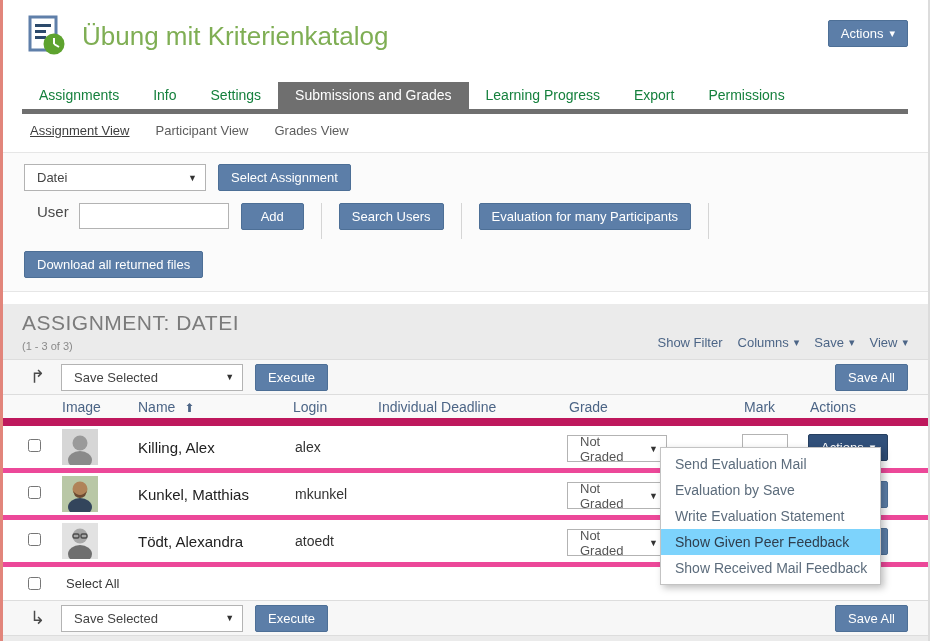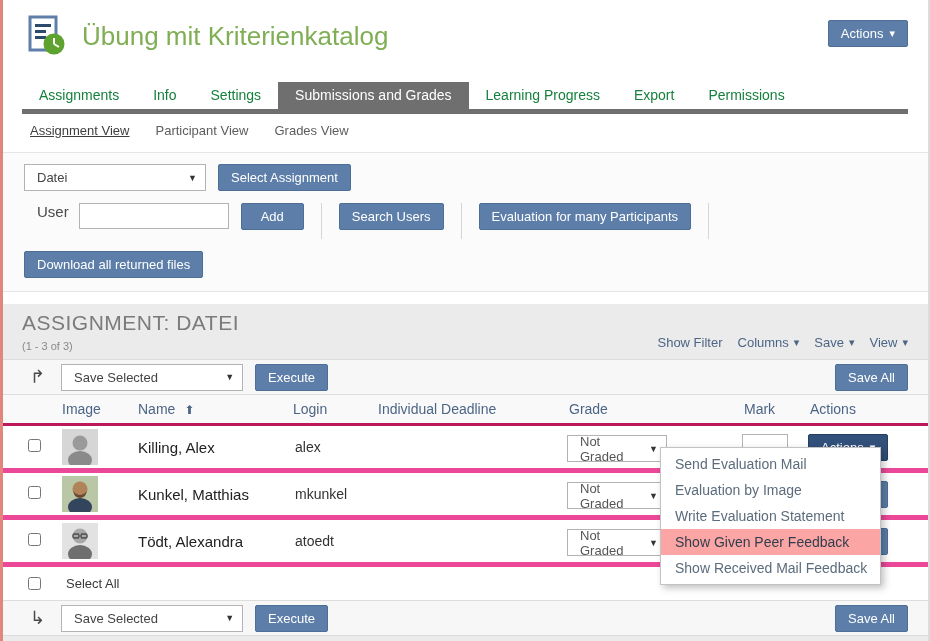--- a/index.html
+++ b/index.html
@@ -79,21 +79,21 @@
   .tbl-toolbar {
     display: flex; align-items: center; height: 36px;
     background: #f7f7f7; border-top: 1px solid #dddddd; border-bottom: 1px solid #dddddd;
     padding: 0 22px 0 30px;
   }
   .multi-arrow { font-size: 18px; color: #4a4a4a; margin-right: 16px; line-height: 1; }
   .spacer { flex: 1; }
 
   .tbl { background: #fff; }
   .trow, .thead { display: flex; align-items: center; padding-left: 28px; padding-right: 22px; }
-  .thead { height: 31px; background: #f9f9f9; border-bottom: 3px solid #be185d; }
+  .thead { height: 31px; background: #f9f9f9; border-bottom: 8px solid #be185d; }
   .th { font-size: 14px; color: #4c6586; padding-left: 10px; }
   .sort-icon { color: #4c6586; font-size: 12px; margin-left: 5px; }
   .trow { height: 47px; border-bottom: 5px solid #ec4899; }
   .col-check { width: 30px; flex: 0 0 auto; }
   .col-image { width: 70px; flex: 0 0 auto; }
   .col-name { width: 155px; flex: 0 0 auto; }
   .col-login { width: 85px; flex: 0 0 auto; }
   .col-deadline { width: 185px; flex: 0 0 auto; }
   .col-grade { width: 175px; flex: 0 0 auto; }
   .col-mark { width: 72px; flex: 0 0 auto; }
@@ -110,21 +110,21 @@
   .pagination-bottom { padding: 7px 22px; font-size: 11px; color: #8a8a8a; }
 
   
   .context-menu {
     position: absolute; left: 660px; top: 447px; width: 221px;
     background: #fff; border: 1px solid #c3c3c3;
     box-shadow: 3px 3px 7px rgba(0,0,0,0.25);
     z-index: 100; padding: 3px 0;
   }
   .menu-item { font-size: 14px; color: #5c6c7c; padding: 5px 14px; cursor: pointer; white-space: nowrap; }
-  .menu-item.highlight { background: #fca5a5; color: #2f3e4d; }
+  .menu-item.highlight { background: #7dd3fc; color: #2f3e4d; }
 </style>
 </head>
 <body>
 
 <div class="left-strip"></div>
 <div class="right-strip"></div>
 
 <div class="app-header">
   <div class="title-wrap">
     <svg class="obj-icon" viewBox="0 0 38 42">
@@ -340,17 +340,17 @@
     <button class="btn ml12">Execute</button>
     <div class="spacer"></div>
     <button class="btn">Save All</button>
   </div>
 
   <div class="pagination-bottom">(1 - 3 of 3)</div>
 </div>
 
 <div class="context-menu">
   <div class="menu-item">Send Evaluation Mail</div>
-  <div class="menu-item">Evaluation by Image</div>
+  <div class="menu-item">Evaluation by Save</div>
   <div class="menu-item">Write Evaluation Statement</div>
   <div class="menu-item highlight">Show Given Peer Feedback</div>
   <div class="menu-item">Show Received Mail Feedback</div>
 </div>
 
 </body></html>

